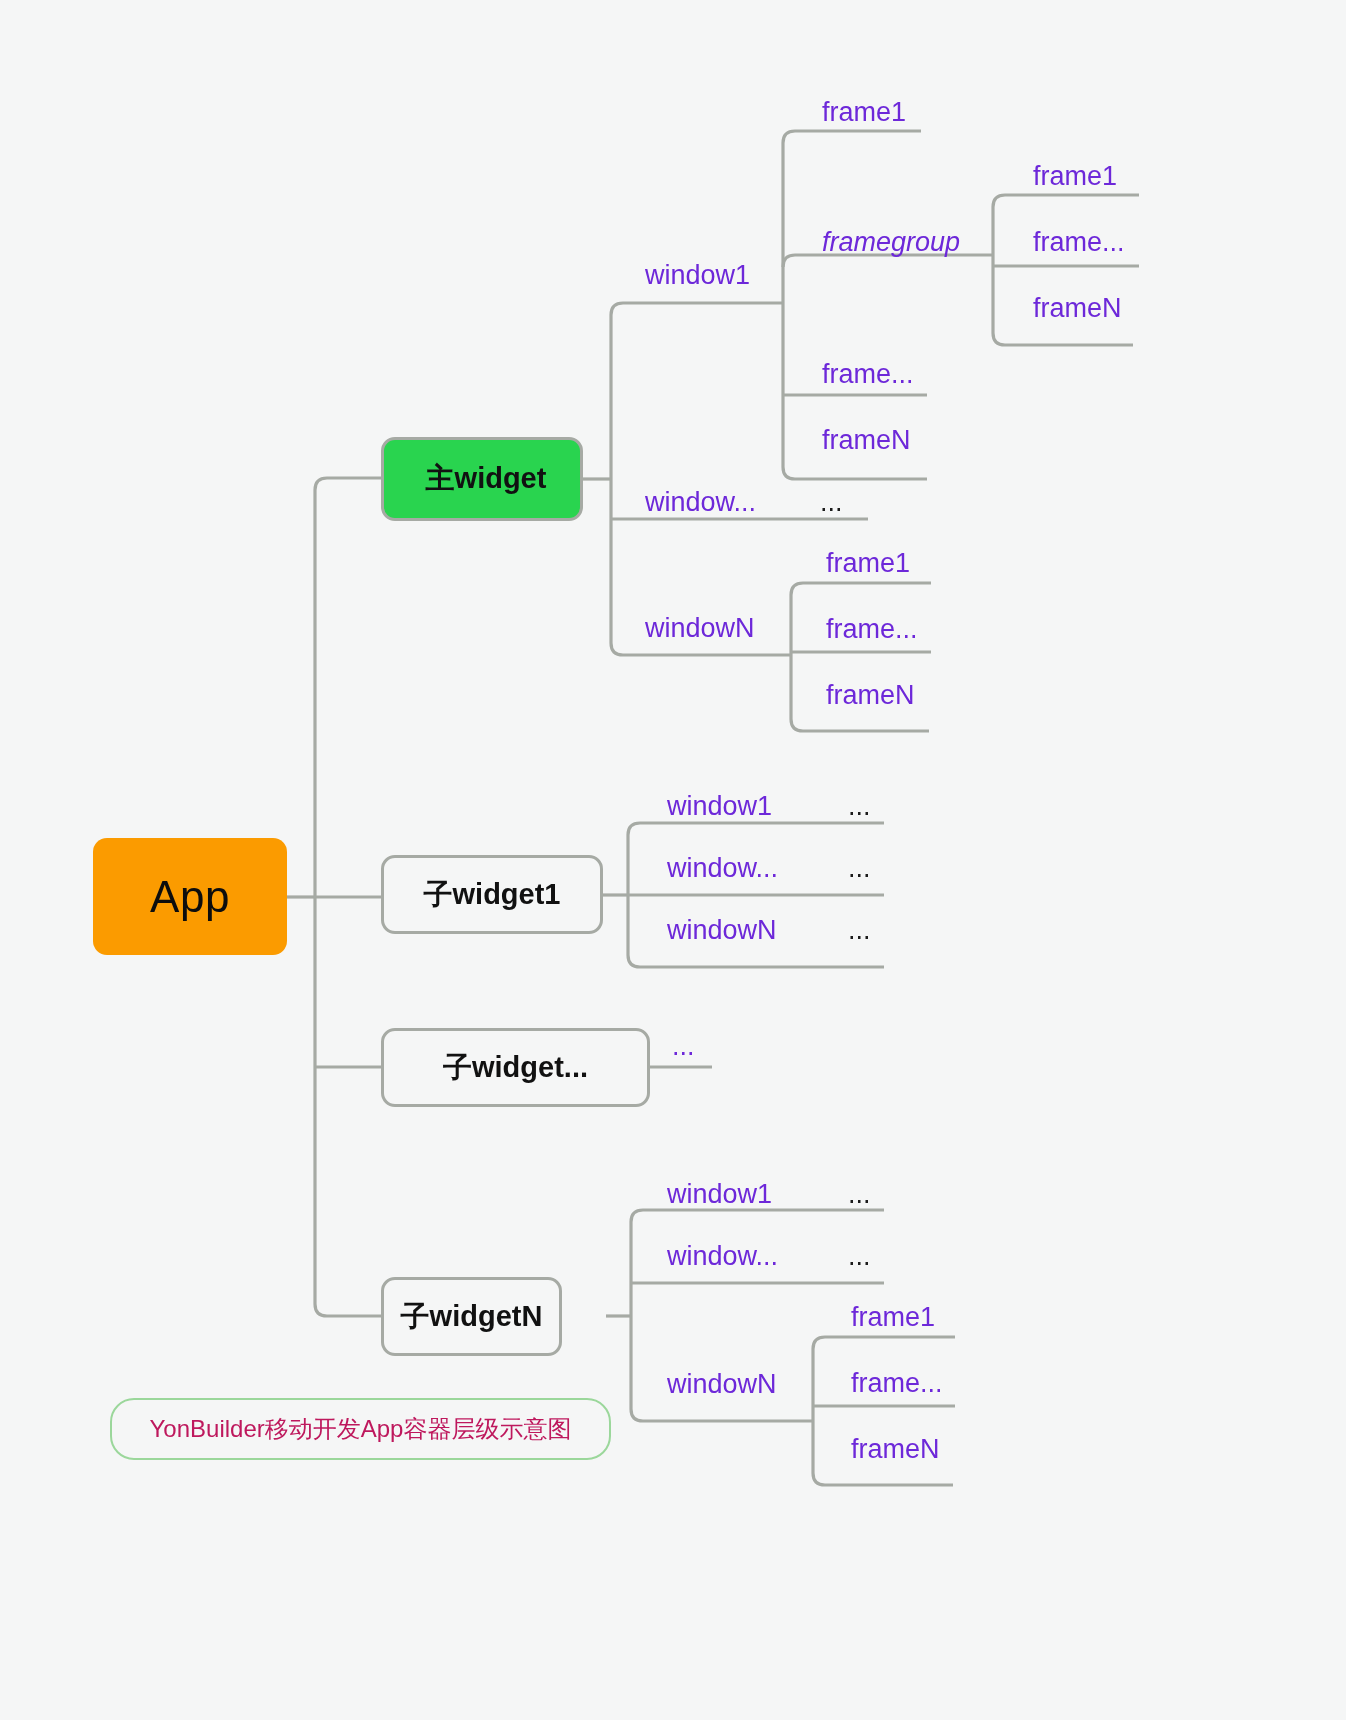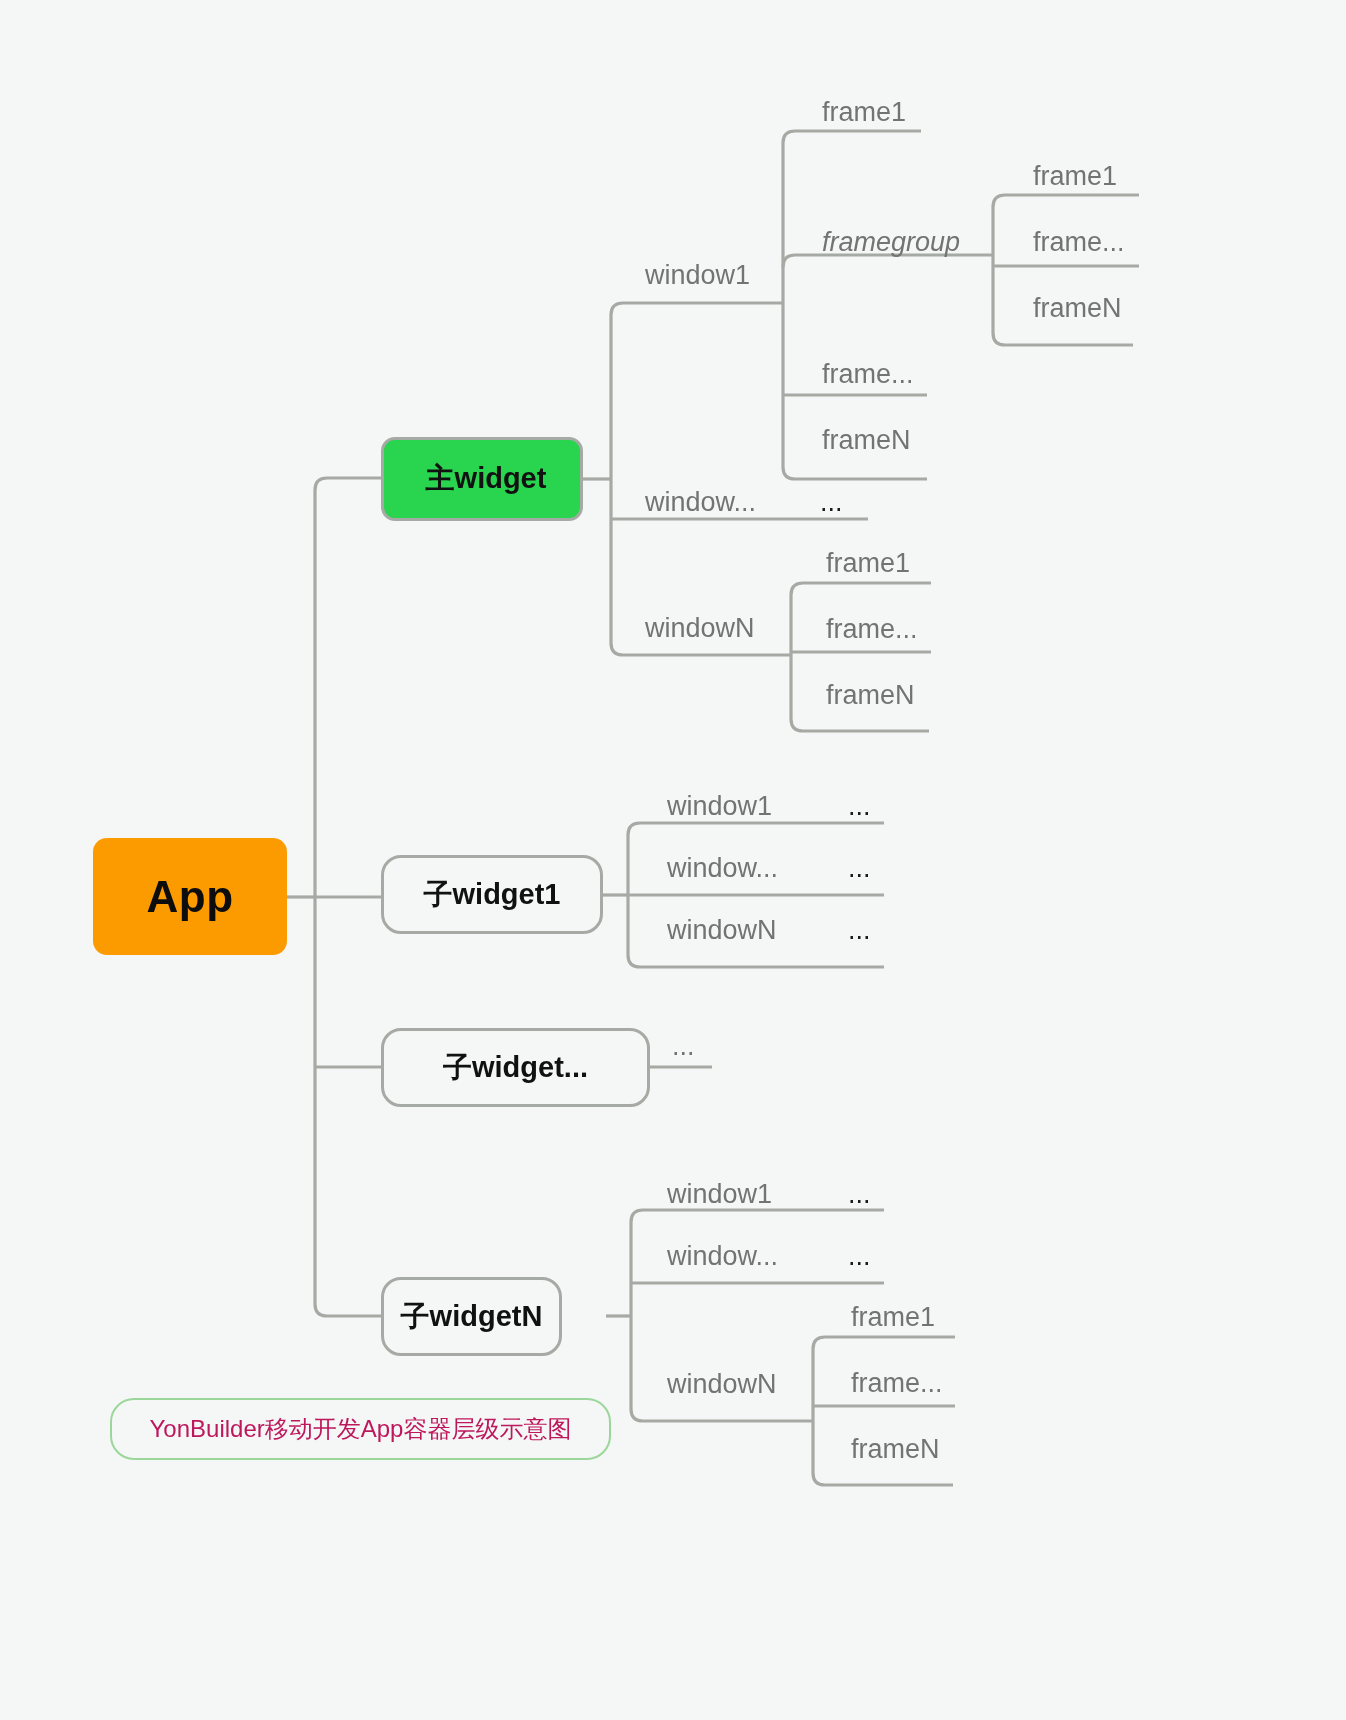--- a/index.html
+++ b/index.html
@@ -11,42 +11,42 @@
     position:relative;
   }
   #canvas{position:absolute;left:0;top:0;width:1346px;height:1720px;}
   svg.links{position:absolute;left:0;top:0;width:1346px;height:1720px;pointer-events:none;}
   .node{position:absolute;box-sizing:border-box;display:flex;align-items:center;justify-content:center;}
 
   
   .n-root{
     left:93px;top:838px;width:194px;height:117px;
     background:#fb9b00;border-radius:14px;
-    font-size:44px;font-weight:bold;color:#0d0d0d;
+    font-size:44px;font-weight:normal;color:#0d0d0d;
     letter-spacing:0.5px;
   }
   
   .n-green{
     left:381px;top:437px;width:202px;height:84px;
     background:#29d44f;border:3px solid #a6aaa4;border-radius:14px;
     font-size:29px;font-weight:bold;color:#111;padding-left:8px;
   }
   
   .n-box{
-    background:#f5f6f6;border:3px solid #a6aaa4;border-radius:20px;
+    background:#f5f6f6;border:3px solid #a6aaa4;border-radius:14px;
     font-size:29px;font-weight:bold;color:#111;
   }
   .n-sw1{left:381px;top:855px;width:222px;height:79px;}
   .n-swd{left:381px;top:1028px;width:269px;height:79px;}
   .n-swn{left:381px;top:1277px;width:181px;height:79px;}
 
   
   .leaf{
     position:absolute;
-    font-size:27px;color:#737373;
+    font-size:27px;color:#6d28d9;
     white-space:nowrap;
     line-height:1;
   }
   .leaf.dots{font-size:27px;color:#1b1b1b;}
 
   
   .caption{
     position:absolute;left:110px;top:1398px;width:497px;height:58px;
     border:2px solid #9bd79b;border-radius:24px;
     display:flex;align-items:center;justify-content:center;

